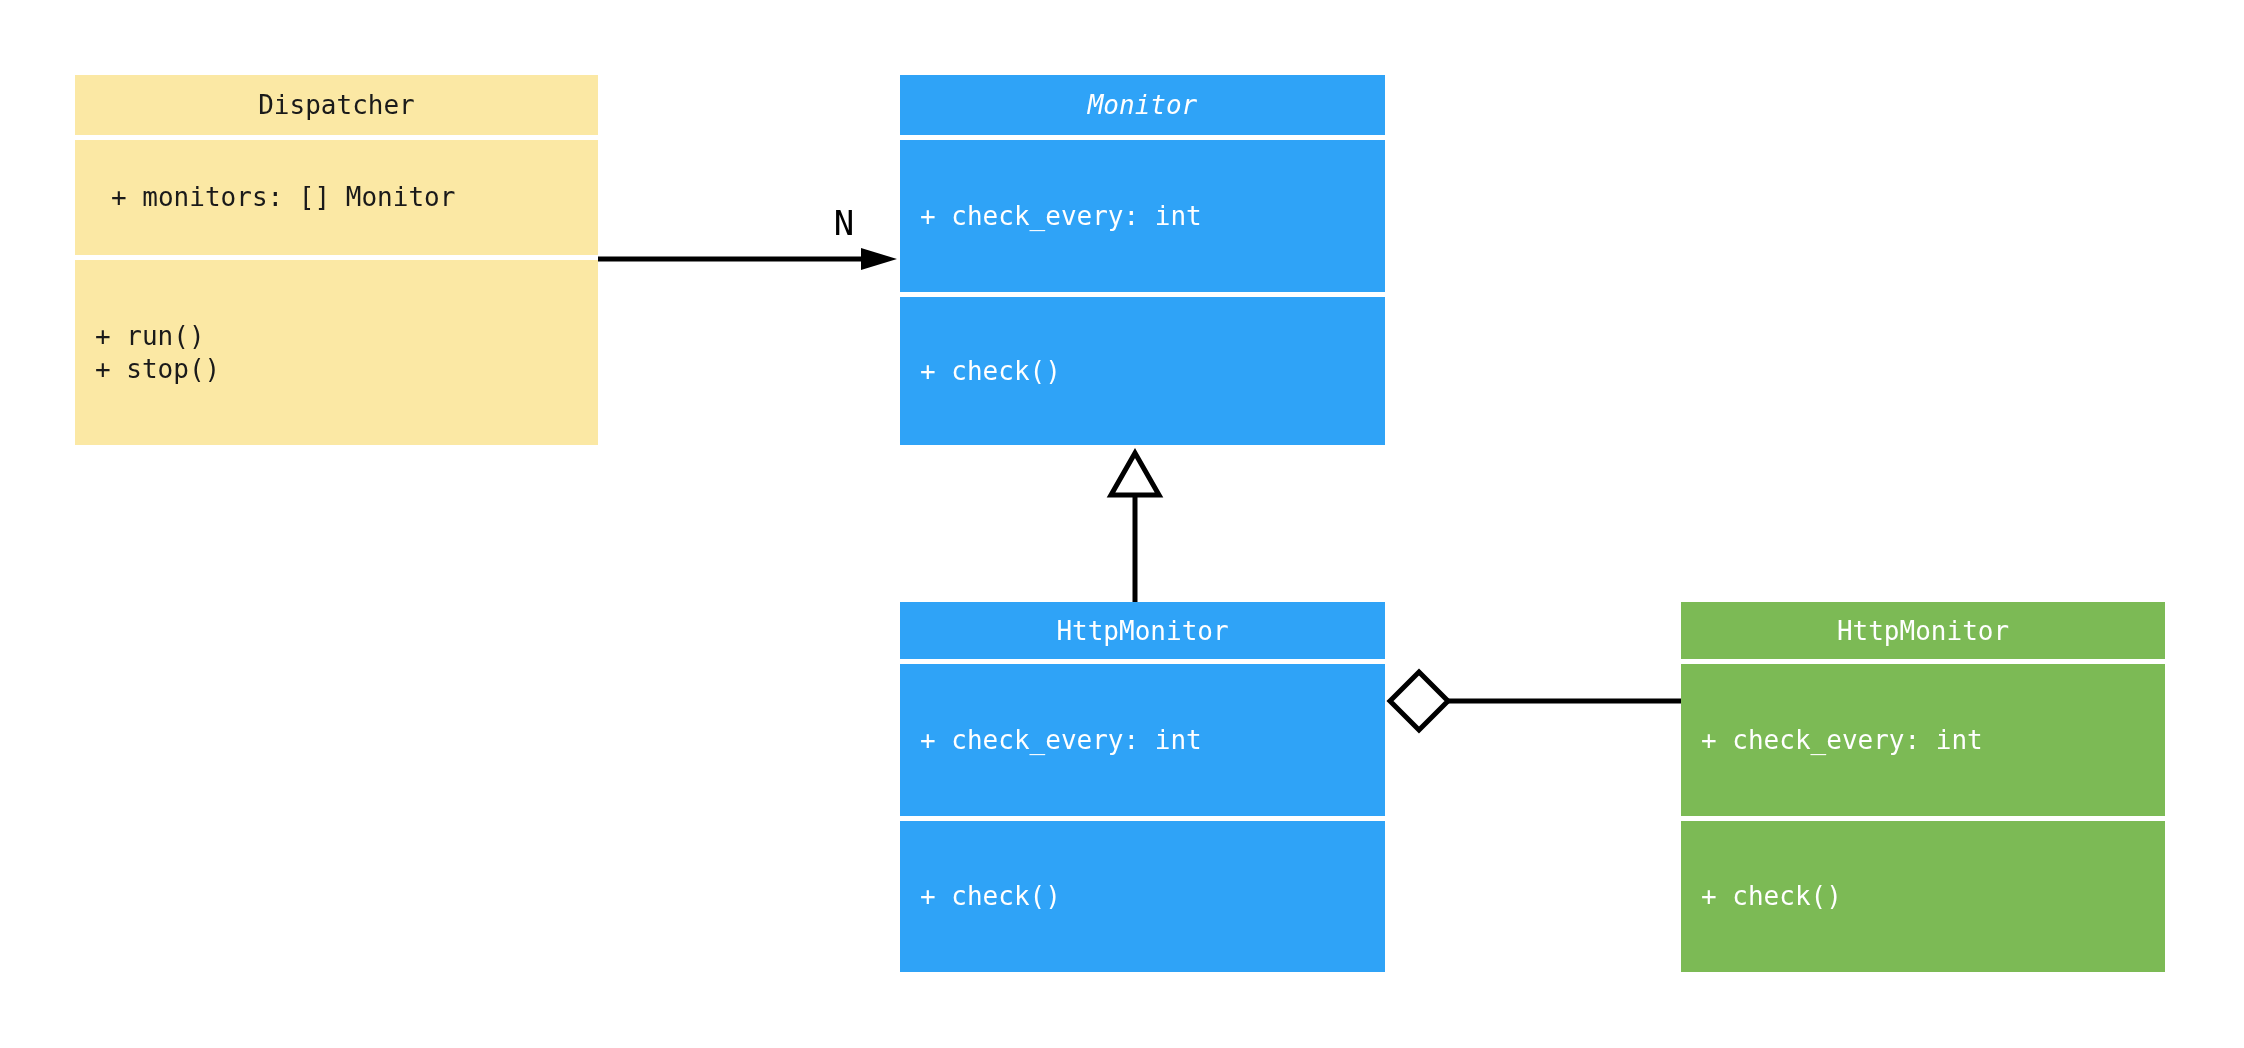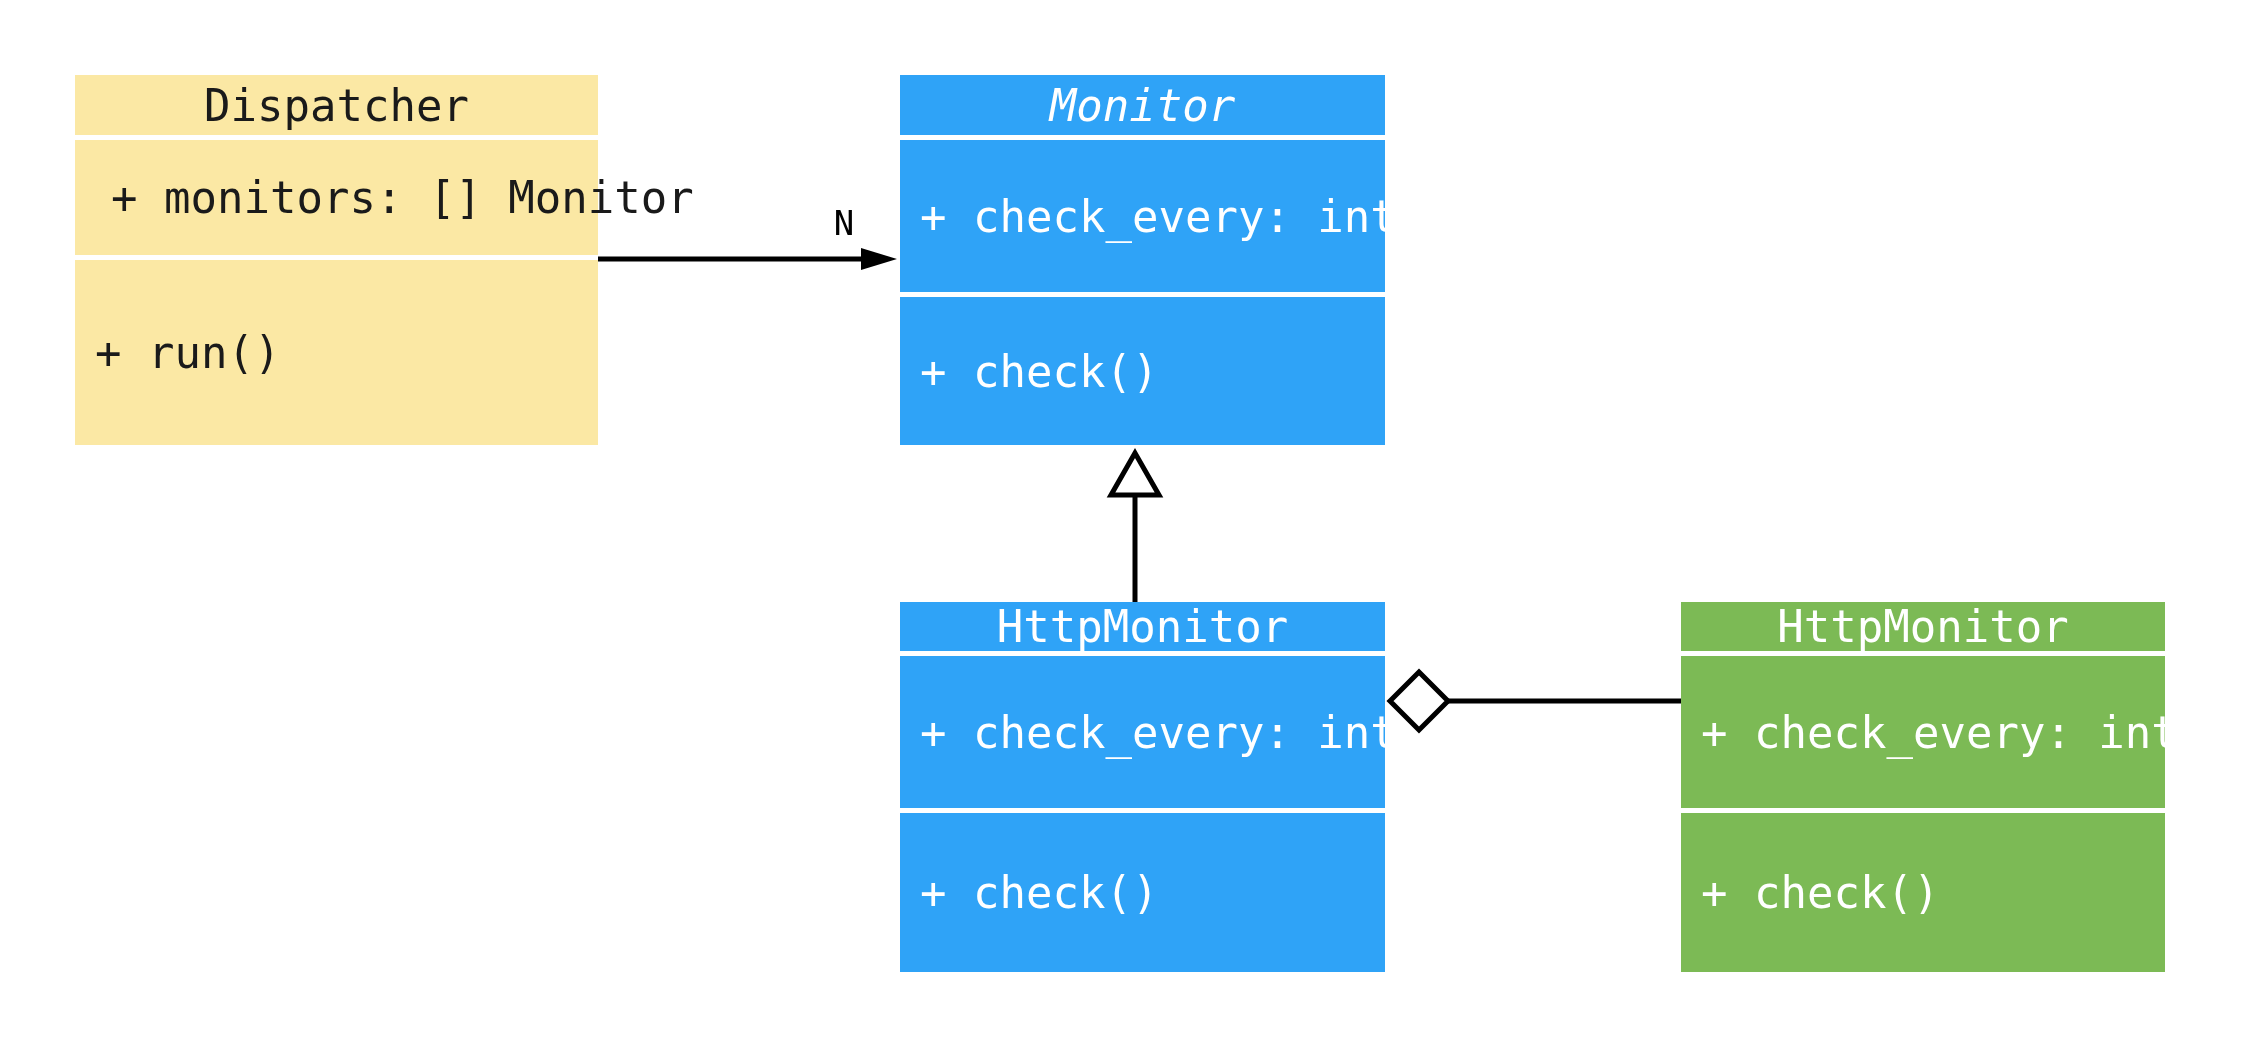--- a/index.html
+++ b/index.html
@@ -19,21 +19,21 @@
     left: 0;
     top: 0;
     z-index: 1;
   }
   .class-box {
     position: absolute;
     display: flex;
     flex-direction: column;
     gap: 5px;
     z-index: 2;
-    font-size: 44px;
+    font-size: 26px;
   }
   .class-box .section {
     box-sizing: border-box;
   }
   .class-box .title {
     display: flex;
     align-items: center;
     justify-content: center;
   }
   .class-box .members {
@@ -53,21 +53,21 @@
   .italic-title .title { font-style: italic; }
   
   .box-dispatcher  { left: 75px;   top: 75px;  width: 523px; height: 370px; }
   .box-monitor     { left: 900px;  top: 75px;  width: 485px; height: 370px; }
   .box-httpmonitor { left: 900px;  top: 602px; width: 485px; height: 370px; }
   .box-httpclient  { left: 1681px; top: 602px; width: 484px; height: 370px; }
 
   .box-dispatcher .title,
   .box-monitor .title      { height: 60px; flex: 0 0 auto; }
   .box-httpmonitor .title,
-  .box-httpclient .title   { height: 49px; flex: 0 0 auto; }
+  .box-httpclient .title   { height: 57px; flex: 0 0 auto; }
 
   .box-dispatcher .attrs   { height: 115px; flex: 0 0 auto; padding-left: 36px; }
   .box-monitor .attrs,
   .box-httpmonitor .attrs,
   .box-httpclient .attrs   { height: 152px; flex: 0 0 auto; }
 
   .class-box .methods      { flex: 1 1 auto; }
 
   .multiplicity-label {
     position: absolute;
@@ -100,20 +100,21 @@
 
   <div class="multiplicity-label">N</div>
 
   <div class="class-box fill-yellow box-dispatcher">
     <div class="section title">Dispatcher</div>
     <div class="section members attrs">
       <div>+ monitors: [] Monitor</div>
     </div>
     <div class="section members methods">
       <div>+ run()</div>
+      <div>+ stop()</div>
     </div>
   </div>
 
   <div class="class-box fill-blue italic-title box-monitor">
     <div class="section title">Monitor</div>
     <div class="section members attrs">
       <div>+ check_every: int</div>
     </div>
     <div class="section members methods">
       <div>+ check()</div>

